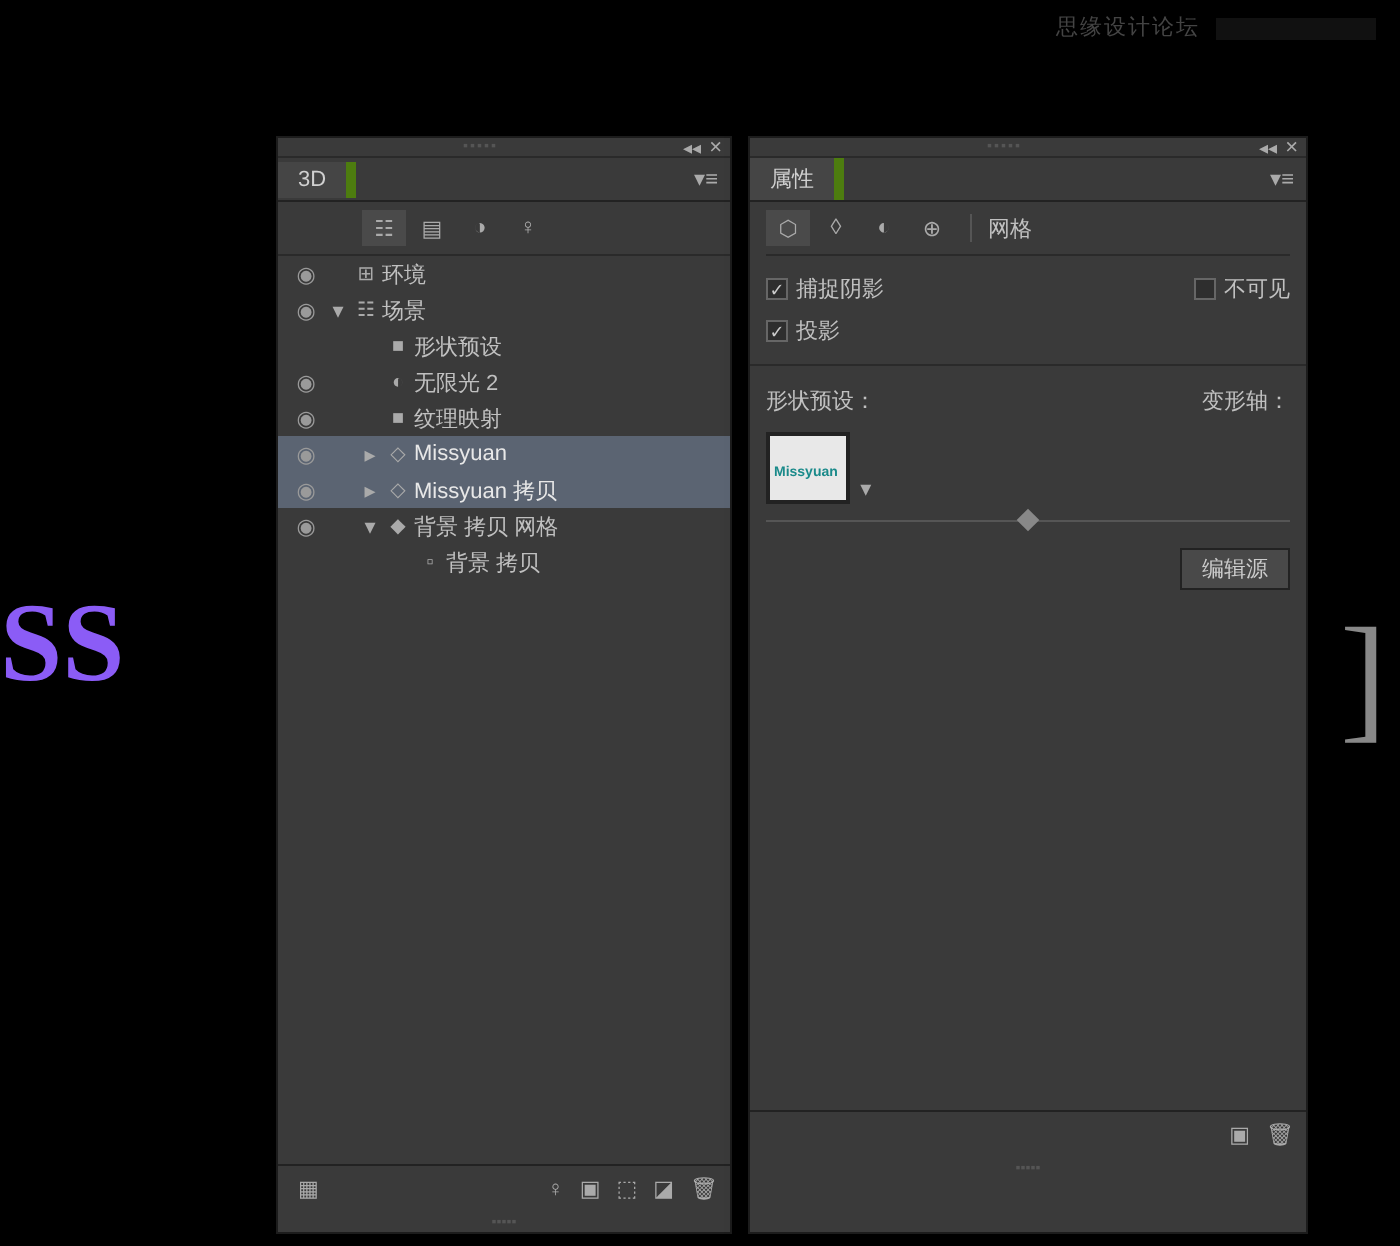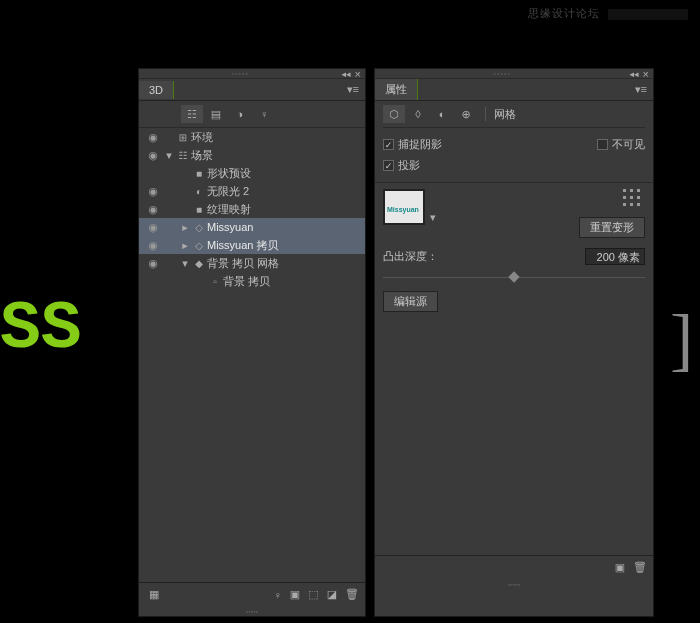--- a/index.html
+++ b/index.html
@@ -30,23 +30,23 @@
     vertical-align: middle;
     margin-left: 4px;
   }
   
   .ss-art {
     position: absolute;
     left: 0;
     top: 290px;
     width: 140px;
     height: 100px;
-    color: #84cc16;
-    font-family: Liberation Mono, monospace;
-    font-size: 68px;
+    color: #8b5cf6;
+    font-family: Liberation Serif, serif;
+    font-size: 56px;
     font-weight: bold;
     text-shadow: 0 4px 8px rgba(0,0,0,0.6);
     pointer-events: none;
   }
   .bracket-art {
     position: absolute;
     right: 0;
     top: 300px;
     font-family: Georgia, serif;
     font-size: 70px;
@@ -92,21 +92,21 @@
     align-items: center;
     background: #3a3a3a;
     height: 22px;
     border-bottom: 1px solid #222;
   }
   .tab {
     background: #454545;
     color: #d0d0d0;
     padding: 3px 10px;
     font-size: 11px;
-    border-right: 1px solid #4d7c0f;
+    border-right: 5px solid #4d7c0f;
   }
   .tab-menu {
     margin-left: auto;
     padding: 0 6px;
     color: #aaa;
   }
   .filter-row {
     display: flex;
     gap: 2px;
     padding: 4px 4px;
@@ -456,54 +456,39 @@
         <span class="chk"></span>
         <span>不可见</span>
       </div>
       <div class="check-row">
         <span class="chk">✓</span>
         <span>投影</span>
       </div>
 
       <div class="sect-divider"></div>
 
+      <div class="label-pair">
+        <span>形状预设：</span>
+        <span>变形轴：</span>
+      </div>
 
       <div class="preset-row">
         <div>
           <span class="thumb"><span class="txt">Missyuan</span></span>
           <span class="ico" style="vertical-align:top;display:inline-block;padding:22px 0 0 2px">▾</span>
         </div>
-        <div class="preset-right">
-          <div class="nine-dot" style="margin-left:auto">
-            <span></span>
-              <span></span>
-              <span></span>
-            <span></span>
-              <span></span>
-              <span></span>
-            <span></span>
-              <span></span>
-              <span></span>
-          </div>
-          <div class="btn">重置变形</div>
-        </div>
-      </div>
-
-
-      <div class="field-row">
-        <span>凸出深度：</span>
-        <span class="spacer-flex"></span>
-        <span class="num-input">200 像素</span>
-      </div>
+      </div>
+
+
 
       <div class="slider-track">
         <div class="handle"></div>
       </div>
 
-      <div style="text-align:left;margin-top:10px">
+      <div style="text-align:right;margin-top:10px">
         <span class="btn">编辑源</span>
       </div>
     </div>
     <div class="bottom-bar">
       <span class="ico">▣</span>
       <span class="ico">🗑</span>
     </div>
     <div class="floor-grip">▪▪▪▪▪</div>
   </div>
 

